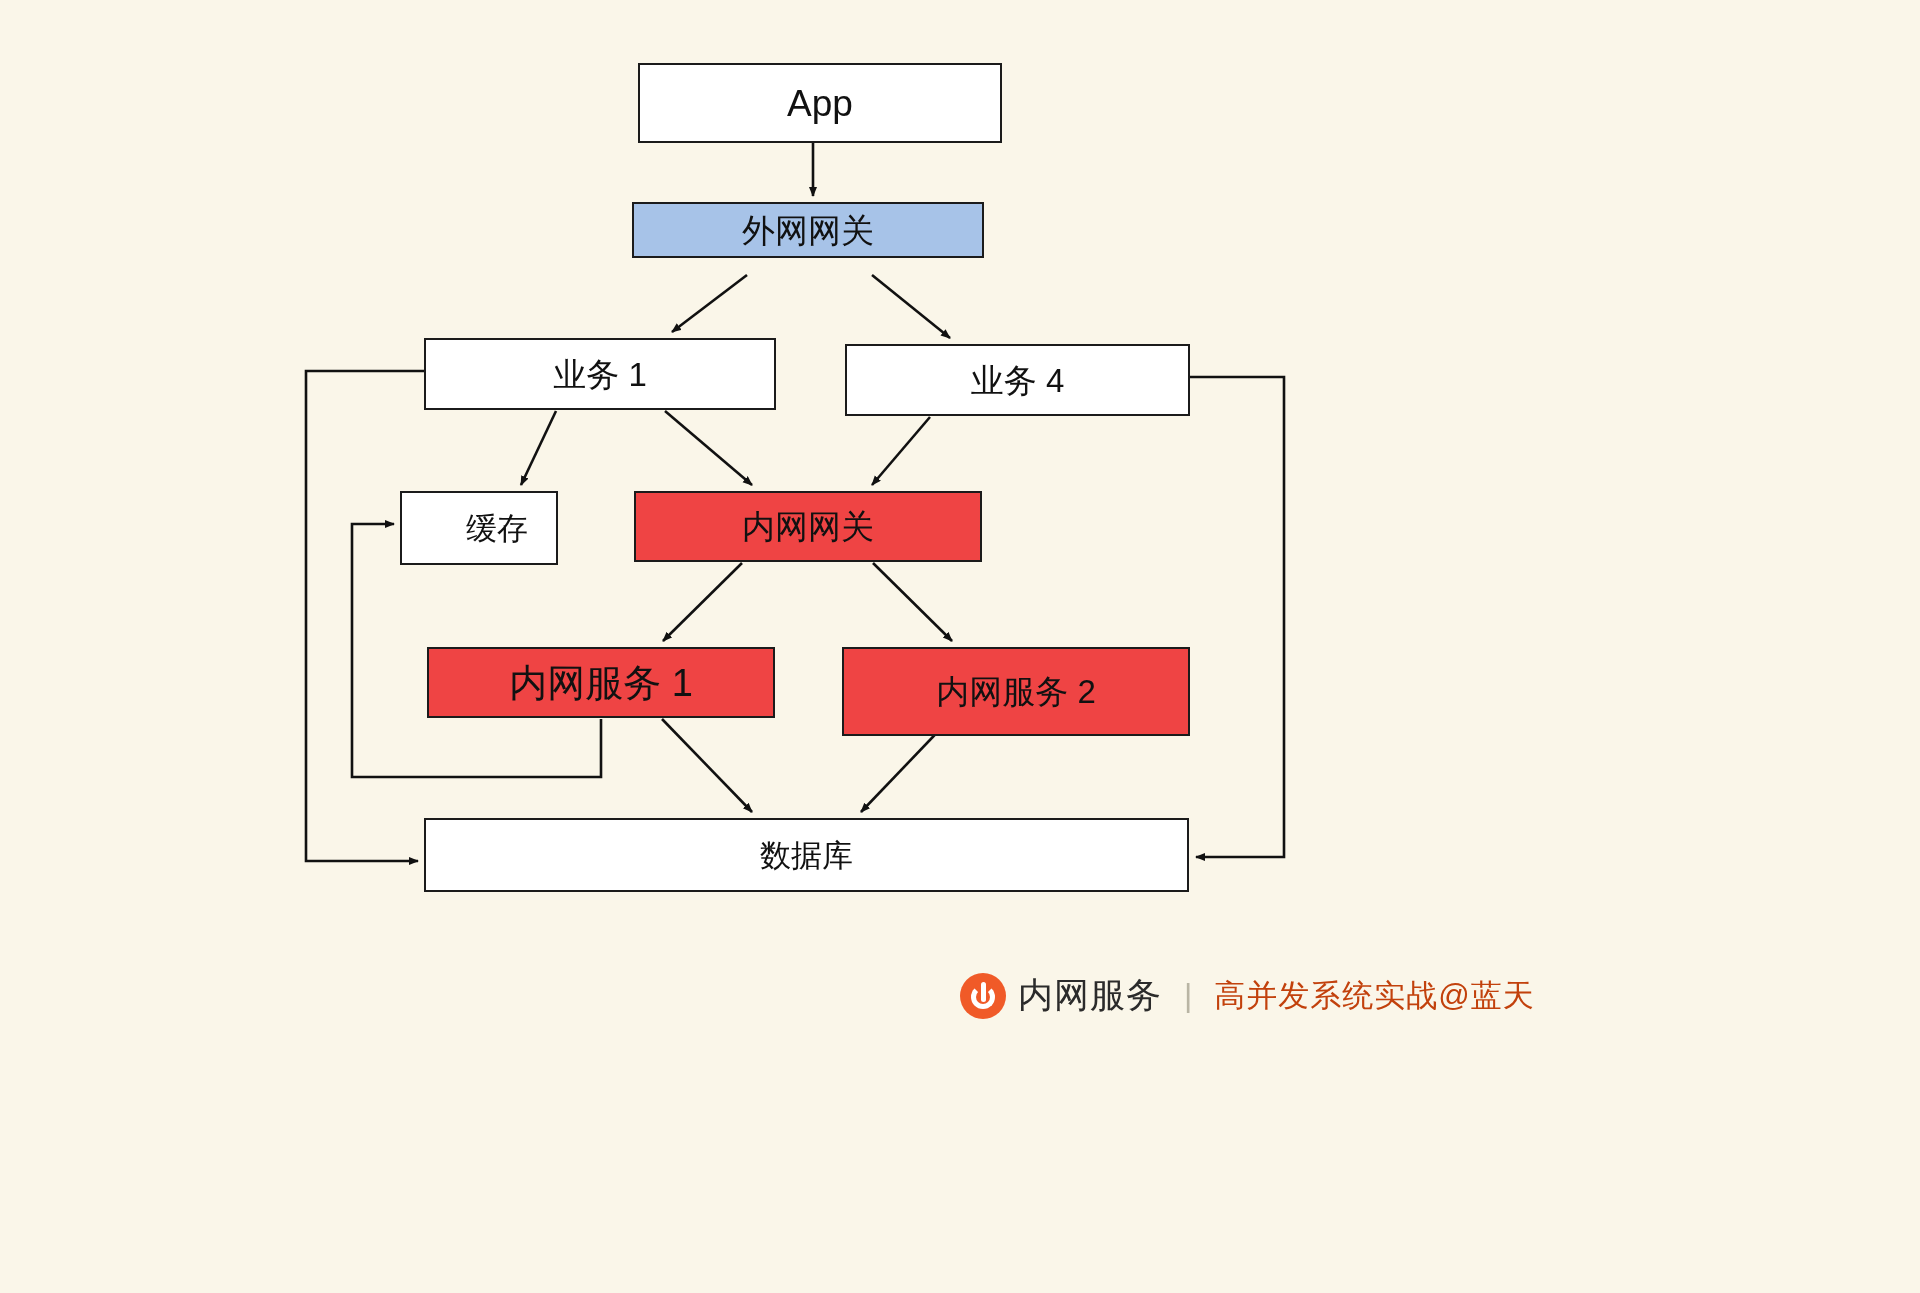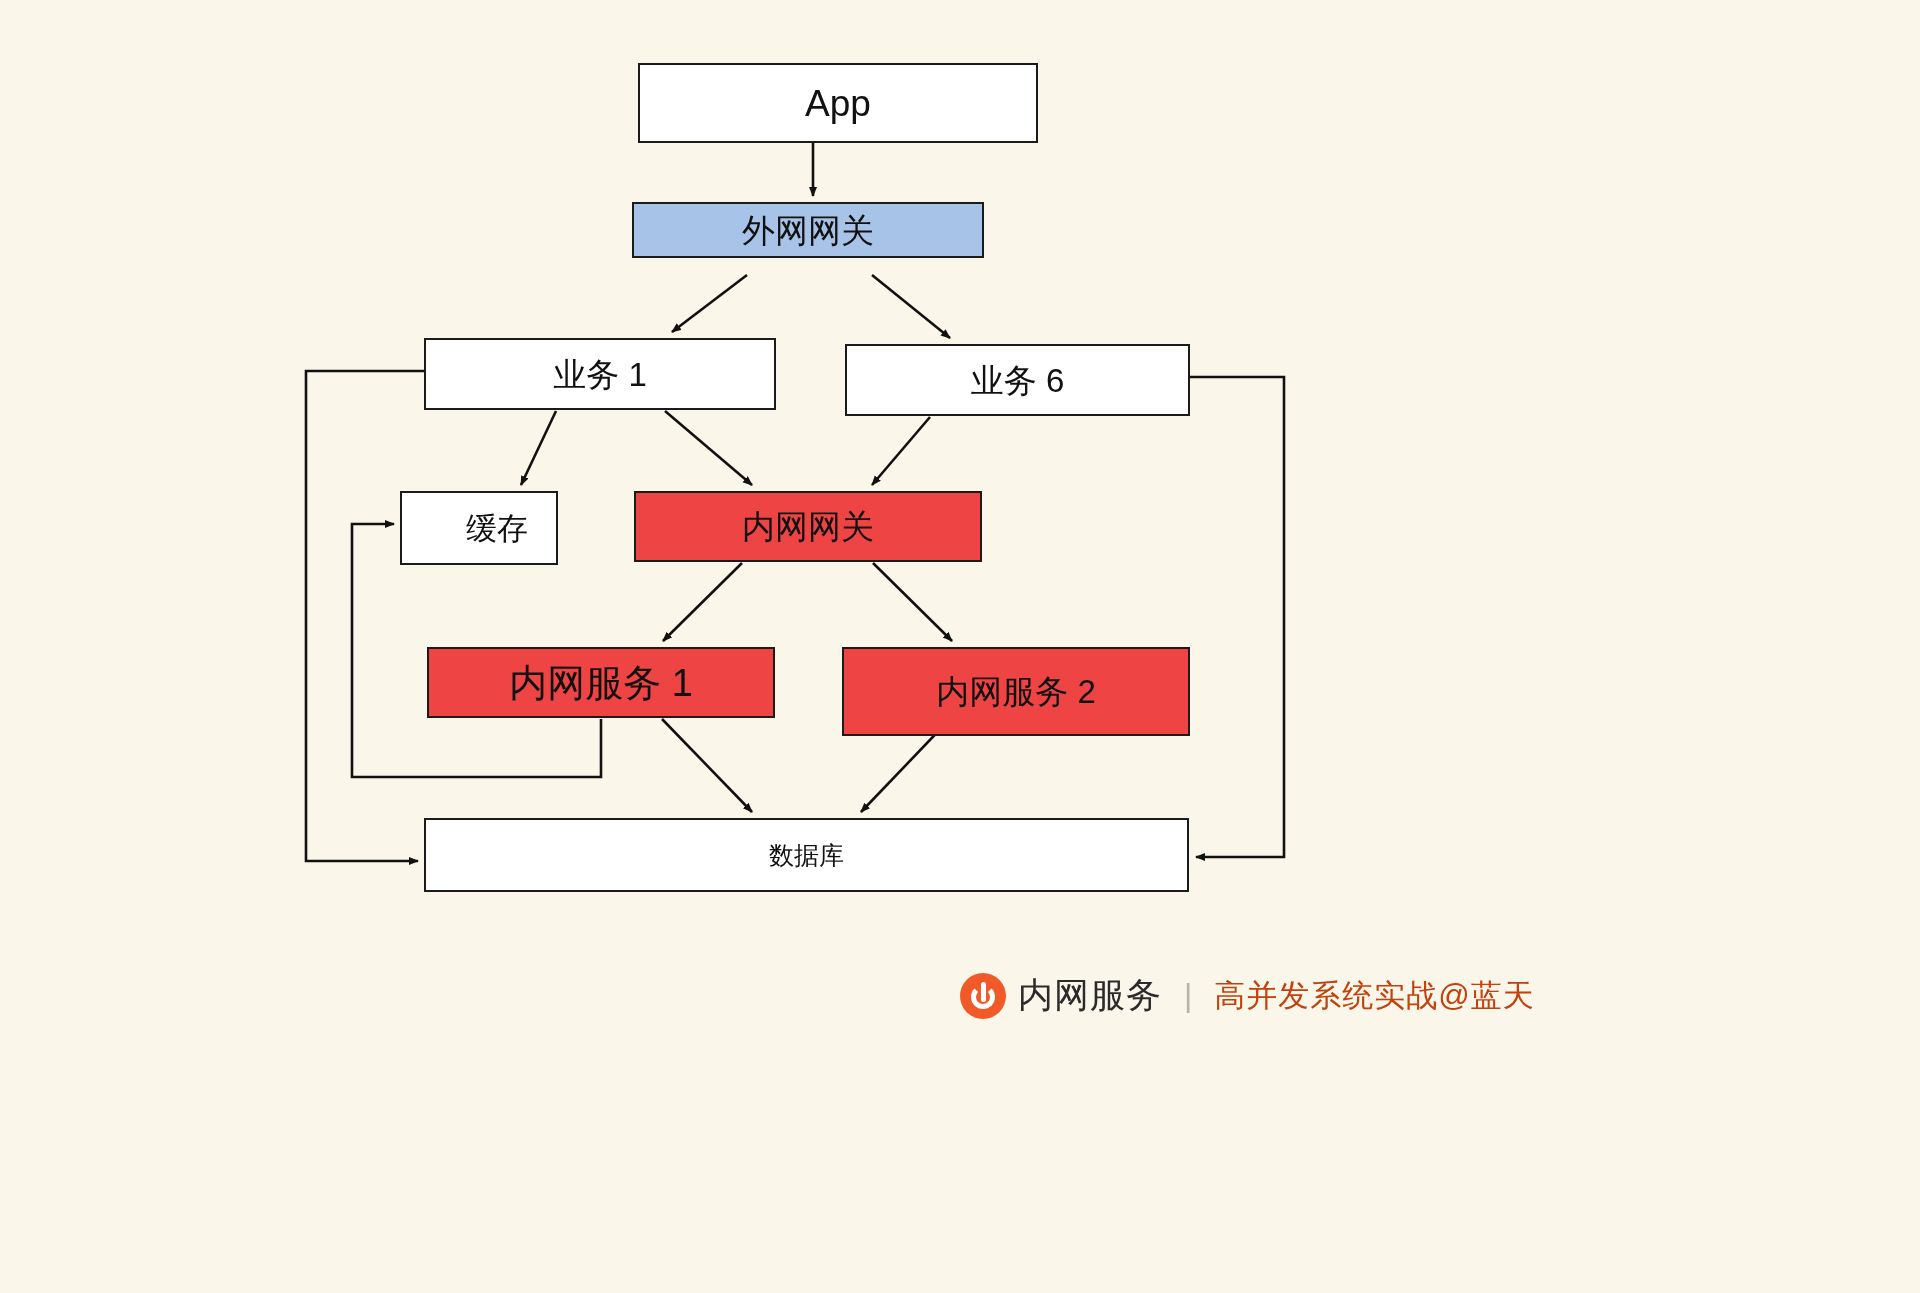--- a/index.html
+++ b/index.html
@@ -36,29 +36,29 @@
     justify-content: center;
     color: #111111;
     line-height: 1;
     white-space: nowrap;
     z-index: 3;
   }
   .node-white { background: #ffffff; }
   .node-blue  { background: #a7c3e8; }
   .node-amber { background: #ef4444; text-align: right; }
 
-  .n-app     { left: 638px;  top: 63px;  width: 400px; height: 80px;  font-size: 37px; text-align: center; }
+  .n-app     { left: 638px;  top: 63px;  width: 364px; height: 80px;  font-size: 37px; text-align: center; }
   .n-extgw   { left: 632px;  top: 202px; width: 352px; height: 56px;  font-size: 33px; }
   .n-biz1    { left: 424px;  top: 338px; width: 352px; height: 72px;  font-size: 33px; }
   .n-biz2    { left: 845px;  top: 344px; width: 345px; height: 72px;  font-size: 33px; }
   .n-cache   { left: 400px;  top: 491px; width: 158px; height: 74px;  font-size: 31px; padding-left: 36px; }
   .n-intgw   { left: 634px;  top: 491px; width: 348px; height: 71px;  font-size: 33px; }
   .n-svc1    { left: 427px;  top: 647px; width: 348px; height: 71px;  font-size: 38px; }
   .n-svc2    { left: 842px;  top: 647px; width: 348px; height: 89px;  font-size: 33px; }
-  .n-db      { left: 424px;  top: 818px; width: 765px; height: 74px;  font-size: 25px; }
+  .n-db      { left: 424px;  top: 818px; width: 765px; height: 74px;  font-size: 31px; }
 
   #footer {
     position: absolute;
     left: 960px;
     top: 972px;
     display: flex;
     align-items: center;
     z-index: 4;
   }
   .logo-mark {
@@ -144,21 +144,21 @@
 
   <div class="node node-blue n-extgw">
     <span>外网网关</span>
   </div>
 
   <div class="node node-white n-biz1">
     <span>业务 1</span>
   </div>
 
   <div class="node node-white n-biz2">
-    <span>业务 6</span>
+    <span>业务 4</span>
   </div>
 
   <div class="node node-white n-cache">
     <span>缓存</span>
   </div>
 
   <div class="node node-amber n-intgw">
     <span>内网网关</span>
   </div>
 

